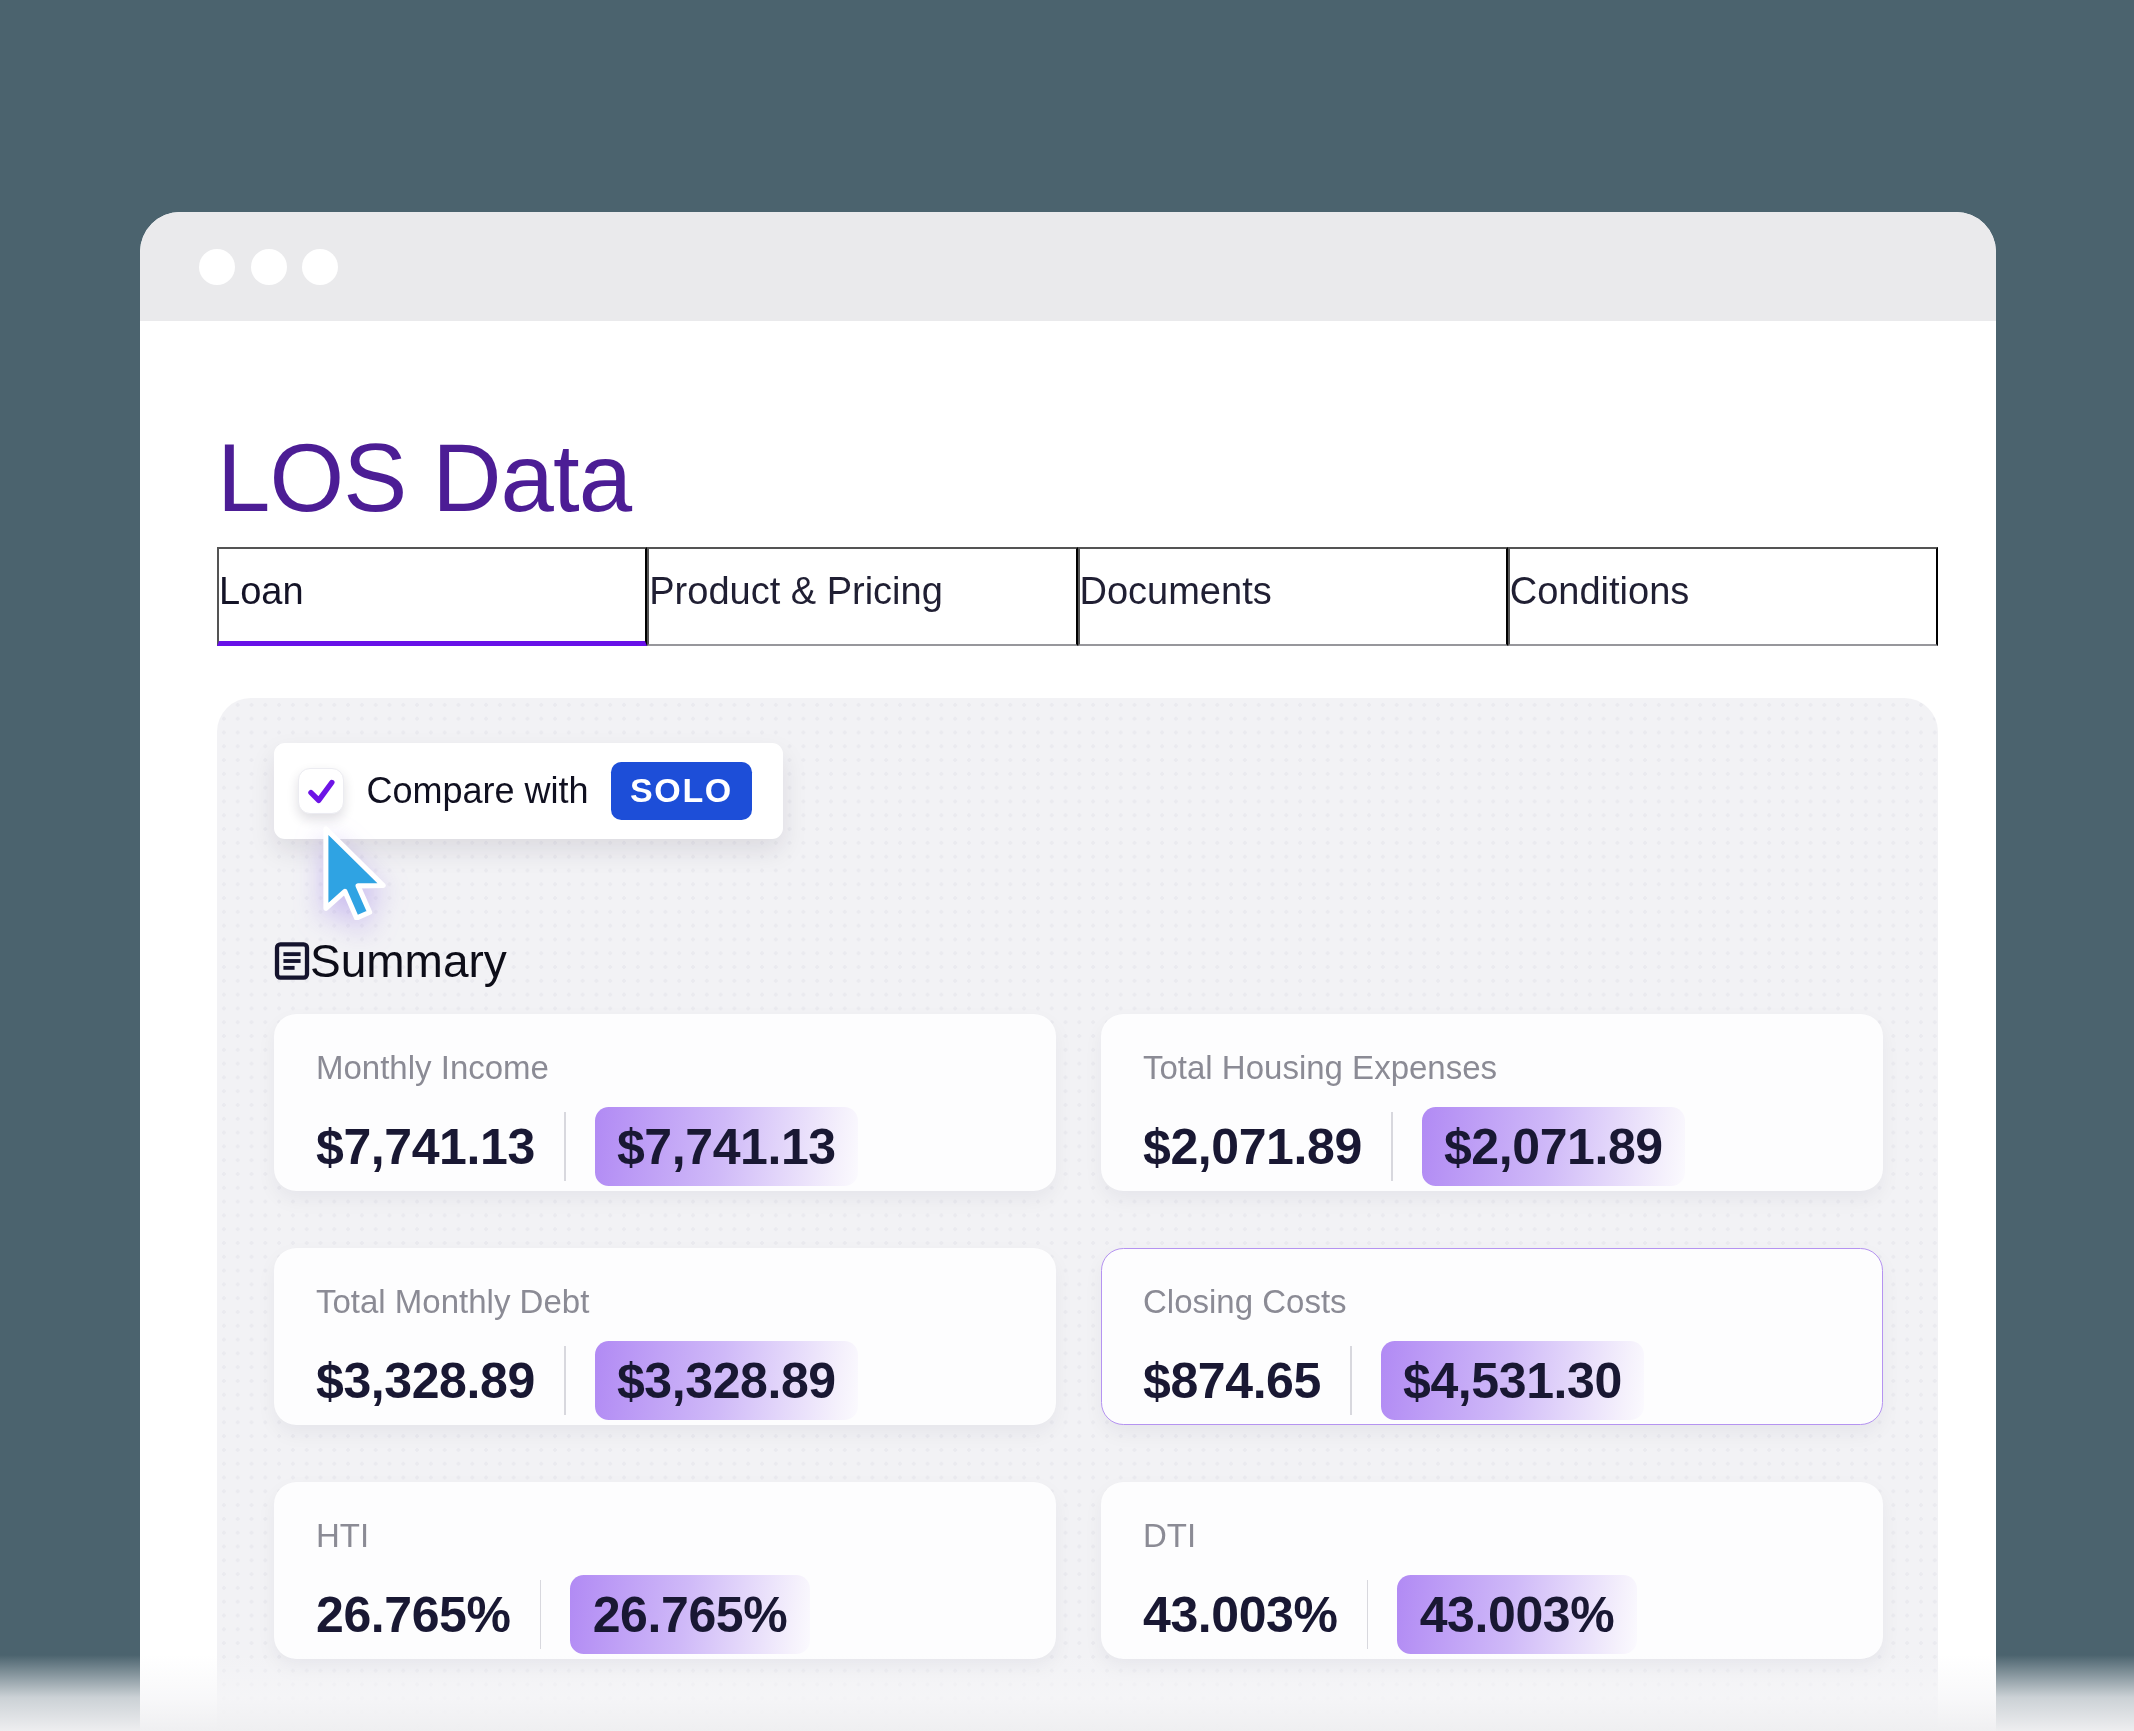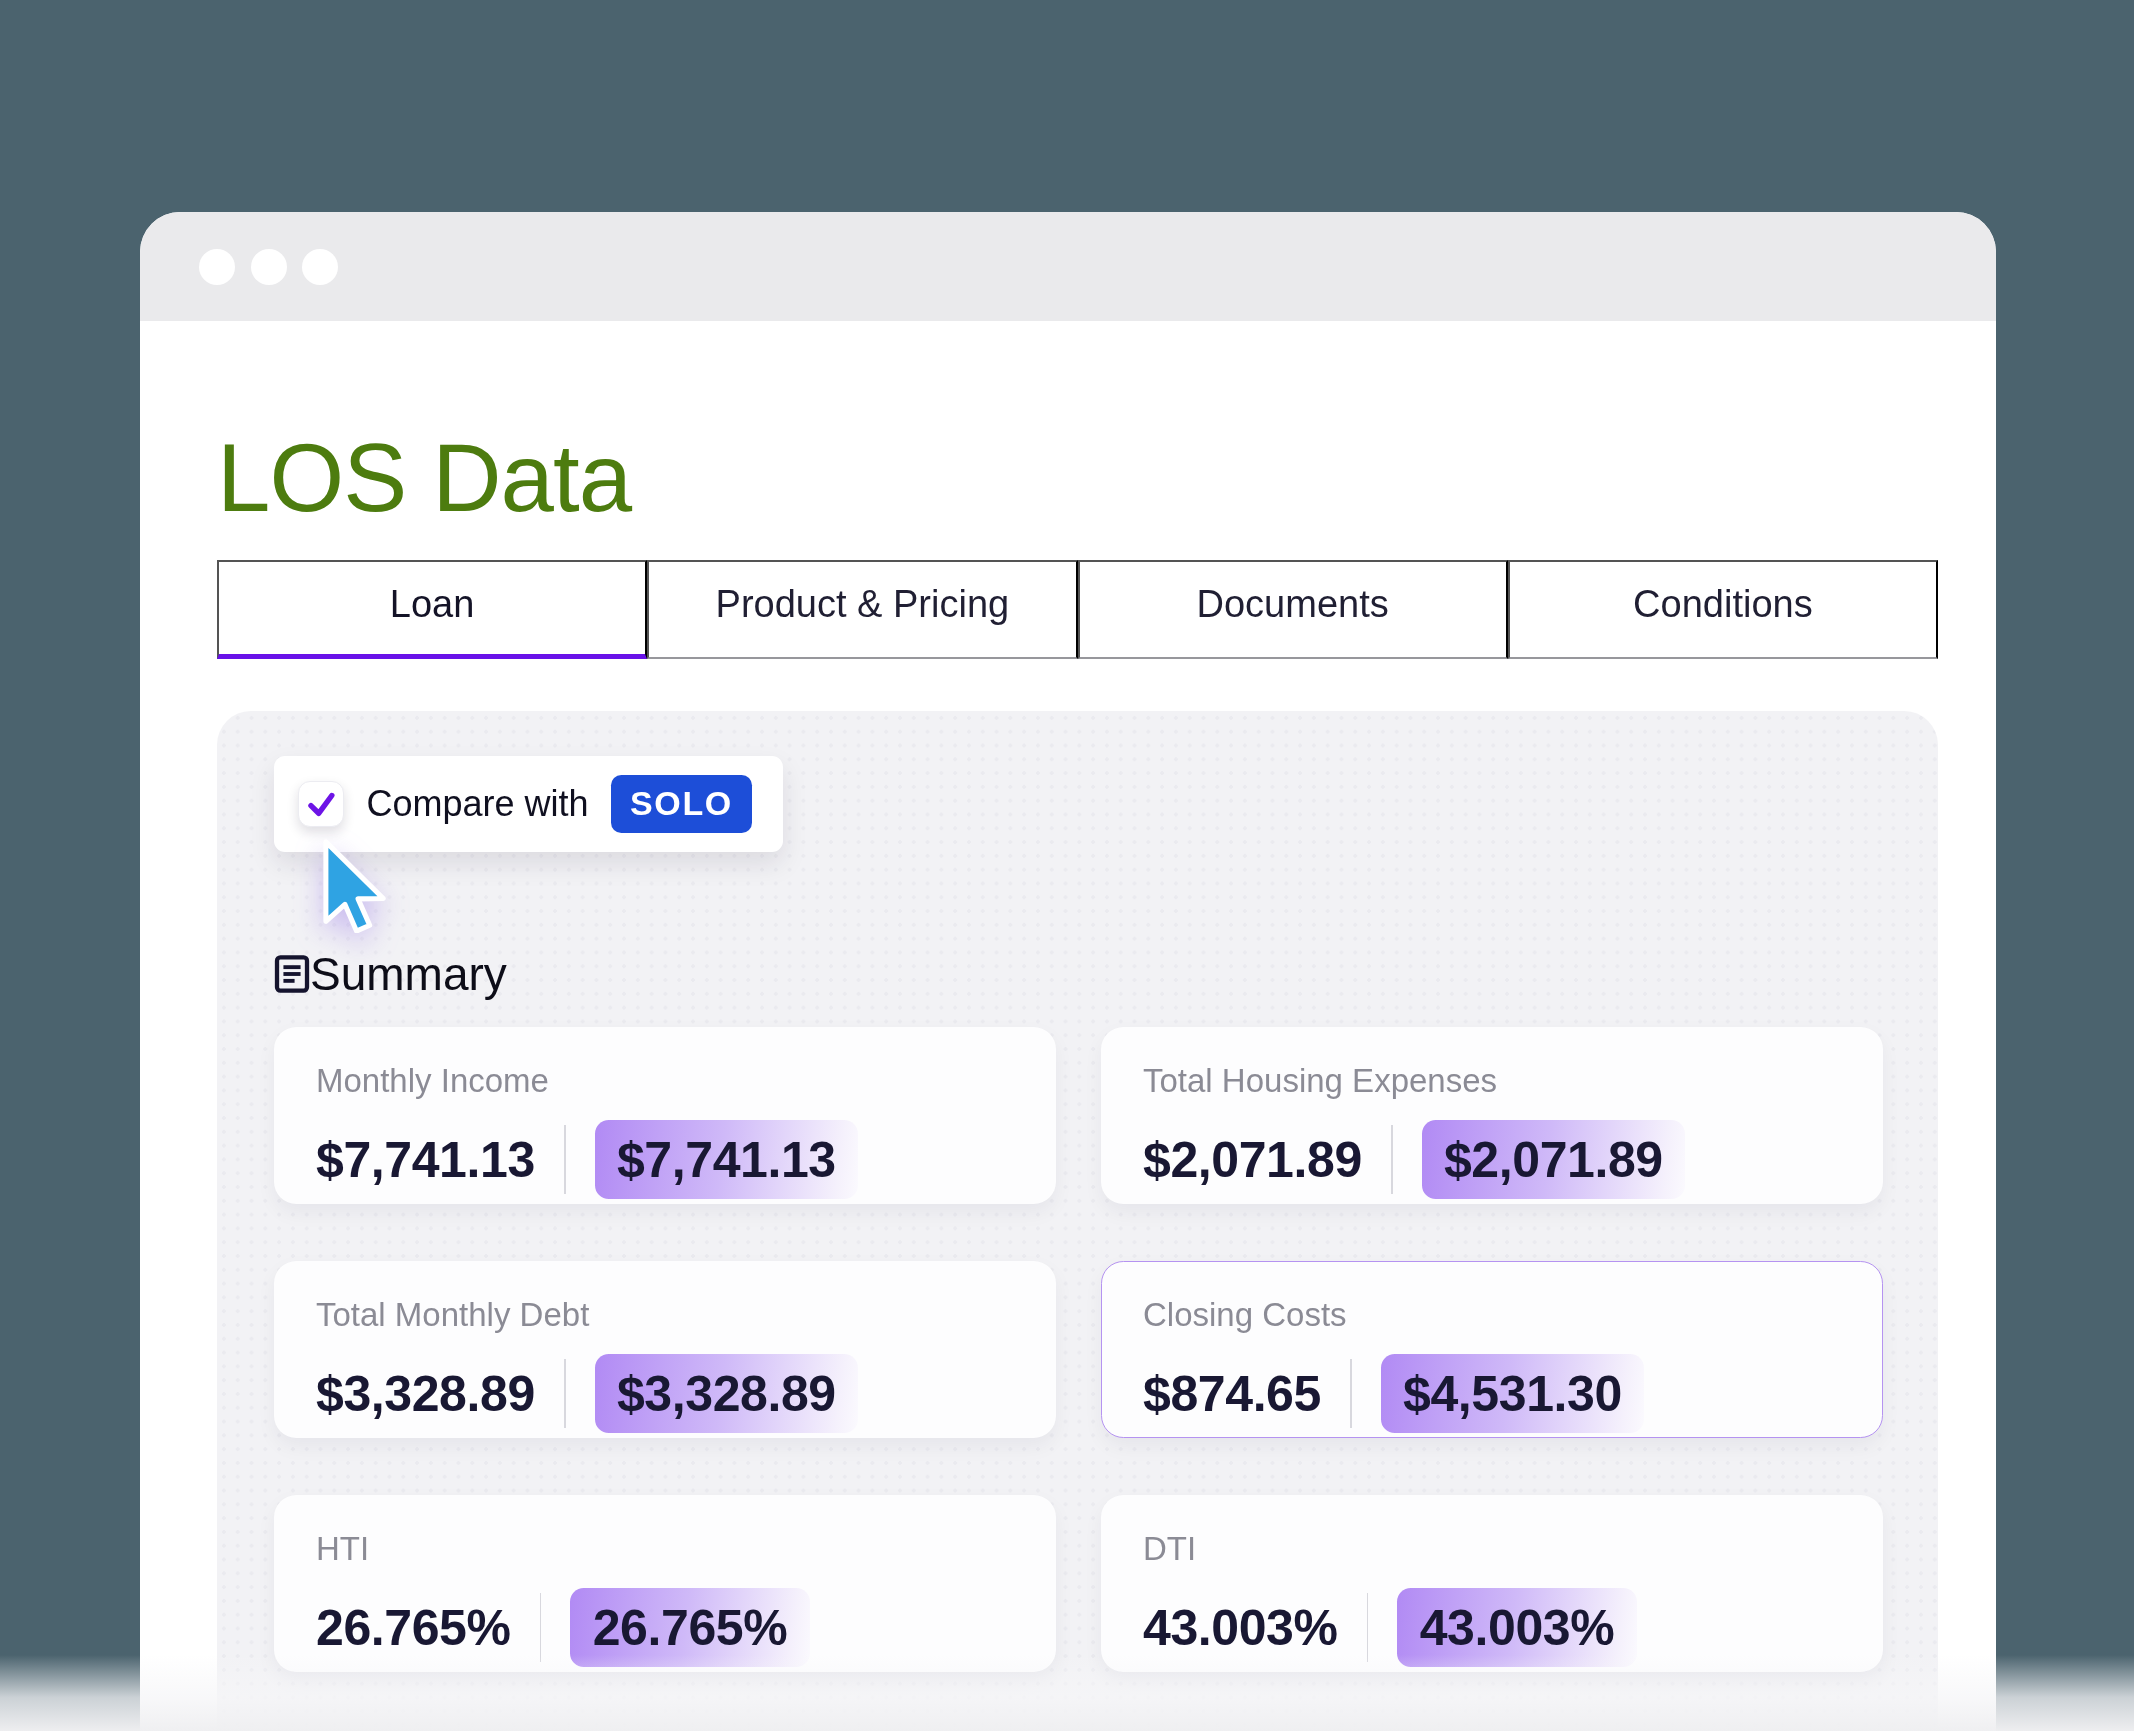--- a/index.html
+++ b/index.html
@@ -43,39 +43,38 @@
   .content {
     padding: 0 58px 0 77px;
   }
   
   .page-title {
     margin-top: 102px;
     font-size: 96px;
     line-height: 1.15;
     font-weight: 500;
     letter-spacing: -0.9px;
-    color: #4d7c0f;
+    color: #4c1d95;
   }
   
   .tabs {
     display: flex;
     margin-top: 13.8px;
     width: 1721px;
   }
   .tab {
     flex: 1 1 0;
-    text-align: center;
+    text-align: left;
     font-size: 38px;
     color: #201f33;
     padding: 20.6px 0 31px 0;
     border-bottom: 2.6px solid #97979c;
     cursor: pointer;
     background: none;
     font-family: inherit;
-    margin-top: 13px;
   }
   .tab.active {
     border-bottom: 5.2px solid #6811e8;
     padding-bottom: 28px;
     color: #141327;
   }
   
   .panel {
     position: relative;
     margin-top: 52px;

